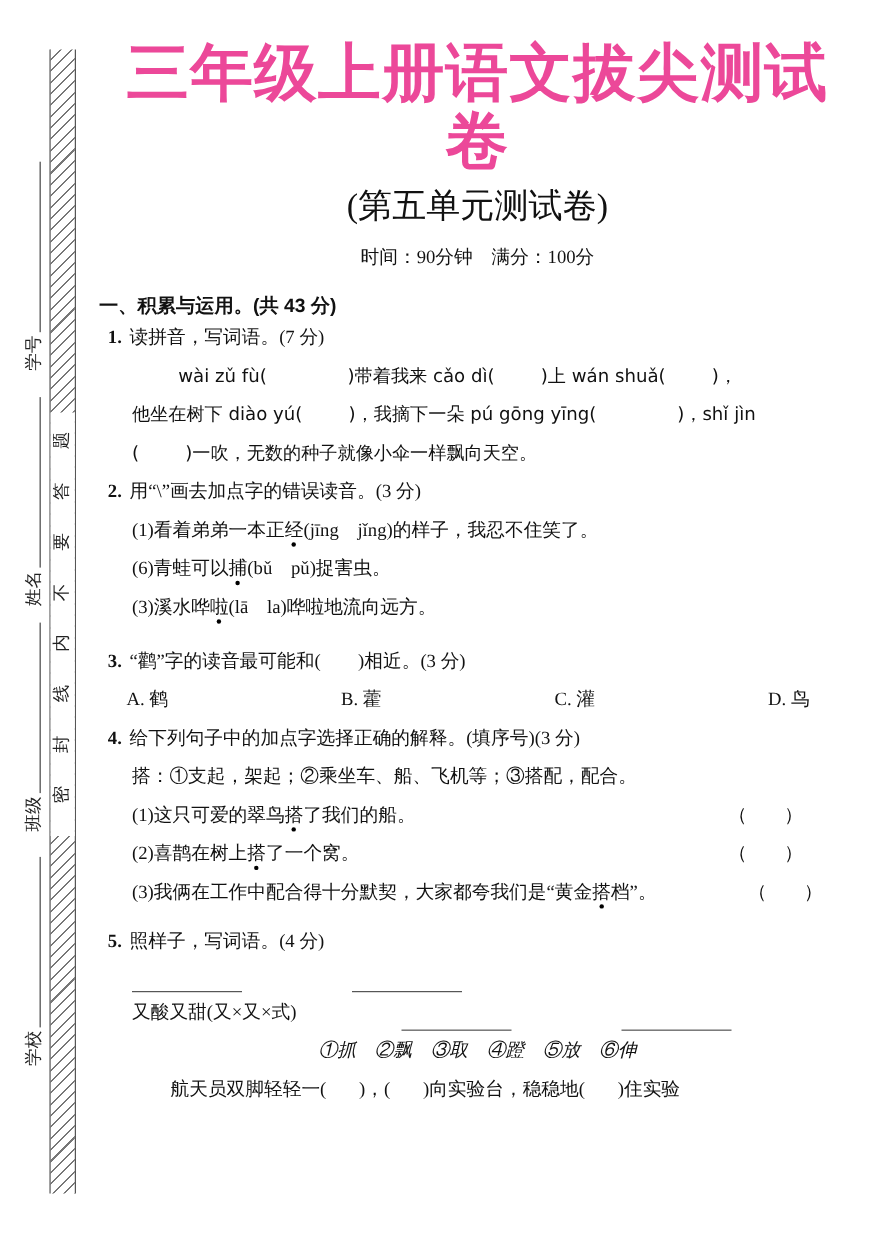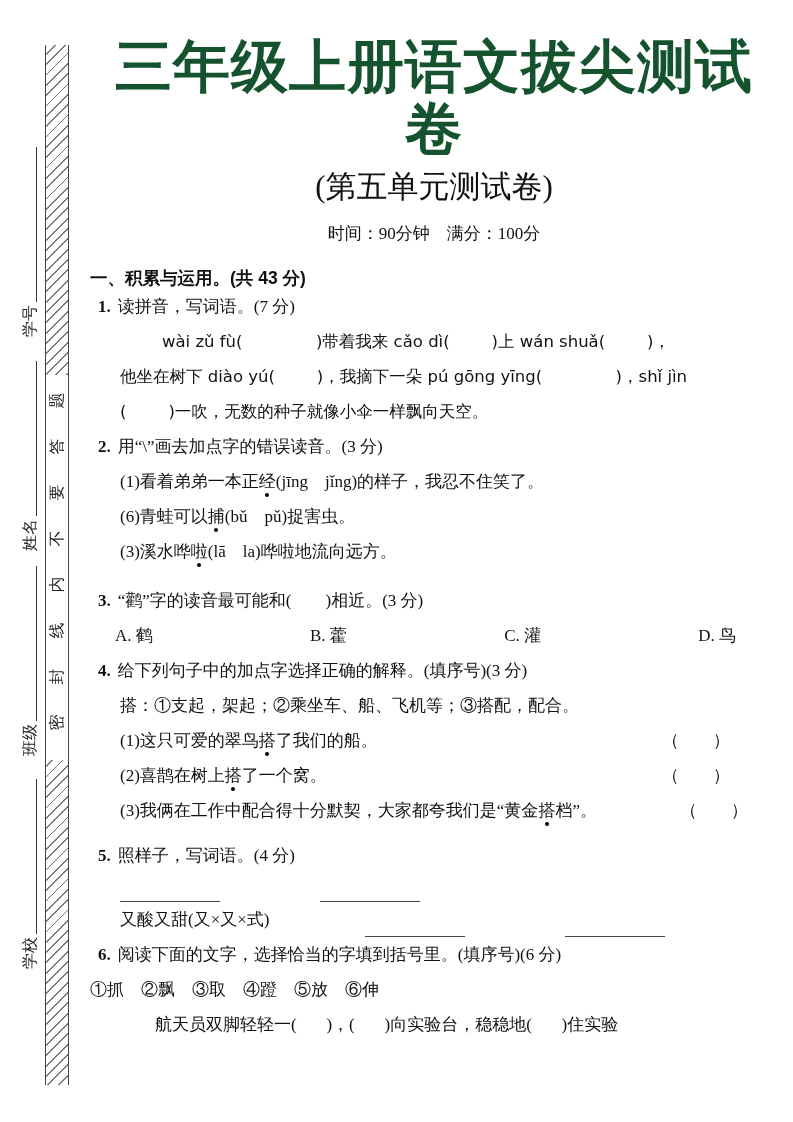--- a/index.html
+++ b/index.html
@@ -16,21 +16,21 @@
         font-size:16px;line-height:22px;letter-spacing:30px;text-indent:30px;color:#222;
         font-family:"Liberation Serif",serif;}
   .field{position:absolute;left:-67px;width:190px;height:26px;transform:rotate(-90deg);
         display:flex;align-items:flex-end;font-size:16px;color:#222;}
   .f-line{flex:1;border-bottom:1.5px solid #333;margin:0 0 4px 3px;}
   .f1{top:229px;} .f2{top:443px;} .f3{top:648px;} .f4{top:861px;}
 
   
   .main{position:absolute;left:90px;top:35px;width:688px;}
   h1.title{margin:0;text-align:center;font-size:57px;line-height:62px;font-weight:900;
-        letter-spacing:1px;font-family:"Liberation Sans","DejaVu Sans",sans-serif;color:#14532d;}
+        letter-spacing:1px;font-family:"Liberation Sans","DejaVu Sans",sans-serif;color:#ec4899;}
   .subtitle{margin-top:8px;text-align:center;font-size:31px;line-height:40px;}
   .info{margin-top:16px;text-align:center;font-size:17px;line-height:22px;}
 
   table.score{border-collapse:collapse;margin:12px auto 0 auto;table-layout:fixed;}
   table.score td{border:1.5px solid #333;text-align:center;font-size:18px;padding:0;}
   table.score tr.r1 td{height:34px;} table.score tr.r2 td{height:38px;}
   .c0{width:95px;} .c1,.c2,.c3{width:89px;} .c4{width:96px;}
 
   .sec-head{margin-top:22px;font-size:17.5px;line-height:22px;font-weight:bold;
         font-family:"Liberation Sans","DejaVu Sans",sans-serif;}
@@ -50,21 +50,21 @@
   .opt-row{display:flex;justify-content:space-between;padding:0 42px 0 25px;line-height:35px;}
   .q4-row{display:flex;justify-content:space-between;padding-left:30px;padding-right:48px;line-height:35px;gap:13px;}
   .q4-row.last{padding-right:30px;}
   .q4-blank{flex-shrink:0;margin-left:8px;}
 
   .q5-row{display:flex;align-items:flex-end;padding-left:30px;line-height:35px;}
   .q5-lbl{width:245px;}
   .blank{width:100px;border-bottom:1.2px solid #444;height:28px;}
   .blank.b2{margin-left:100px;}
 
-  .center-line{text-align:left;line-height:35px;}
+  .center-line{text-align:center;line-height:35px;font-style:italic;}
   .q6-sentence{white-space:pre;padding-left:65px;line-height:35px;font-size:17px;}
 </style>
 </head>
 <body>
 
 <div class="page">
 
   <div class="band">
     <div class="seal-box">
       <div class="seal-inner">密封线内不要答题</div>
@@ -159,21 +159,18 @@
         <span class="blank b2"></span>
       </div>
       <div class="q5-row">
         <span class="q5-lbl">又酸又甜(又×又×式)</span>
         <span class="blank"></span>
         <span class="blank b2"></span>
       </div>
     </div>
 
     <div class="q">
-      <div class="q-line">
-        <span class="qnum">6.</span><span>阅读下面的文字，选择恰当的字填到括号里。(填序号)(6 分)</span>
-      </div>
       <div class="center-line">①抓　②飘　③取　④蹬　⑤放　⑥伸</div>
       <div class="q6-sentence">航天员双脚轻轻一(       )，(       )向实验台，稳稳地(       )住实验</div>
     </div>
 
   </div>
 </div>
 
 </body></html>

